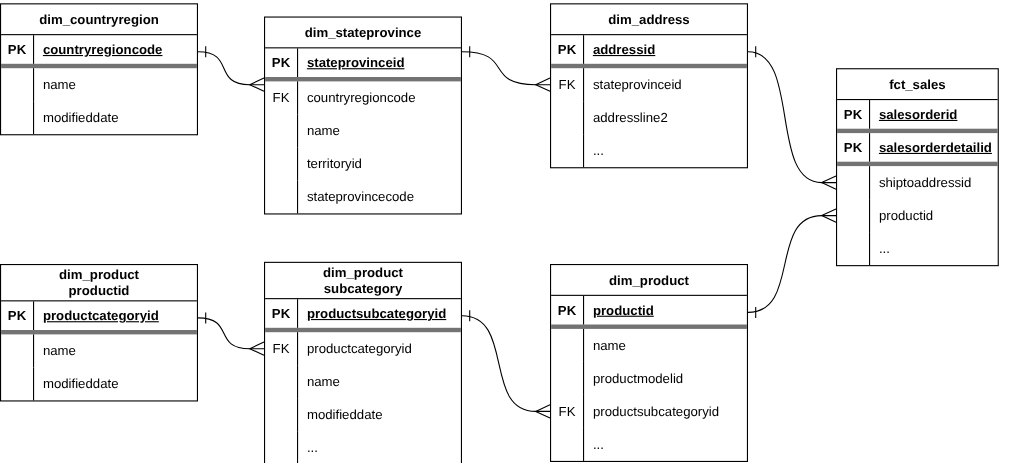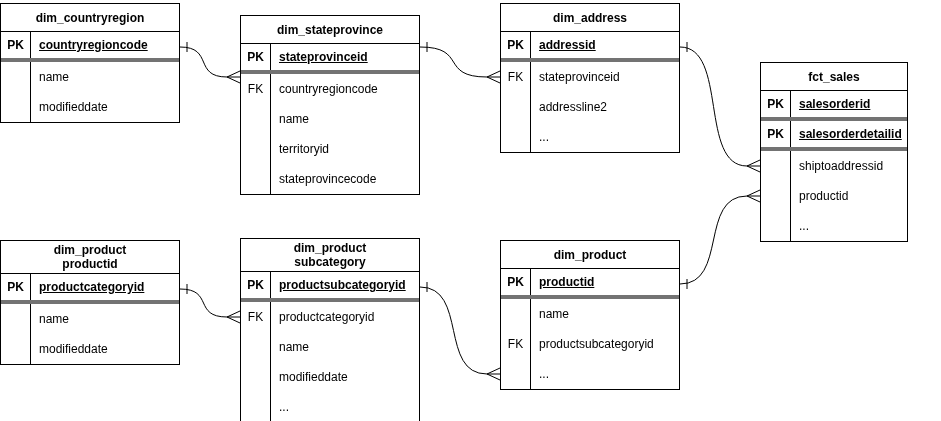--- a/index.html
+++ b/index.html
@@ -231,20 +231,24 @@
         </div>
         <div class="t-row key">
           <div class="cell-label pk">PK</div>
           <div class="cell-field">productid</div>
         </div>
         <div class="t-row plain">
           <div class="cell-label"></div>
           <div class="cell-field">name</div>
         </div>
         <div class="t-row plain">
+          <div class="cell-label"></div>
+          <div class="cell-field">productmodelid</div>
+        </div>
+        <div class="t-row plain">
           <div class="cell-label">FK</div>
           <div class="cell-field">productsubcategoryid</div>
         </div>
         <div class="t-row plain">
           <div class="cell-label"></div>
           <div class="cell-field">...</div>
         </div>
       </div>
     </div>
 </div>

